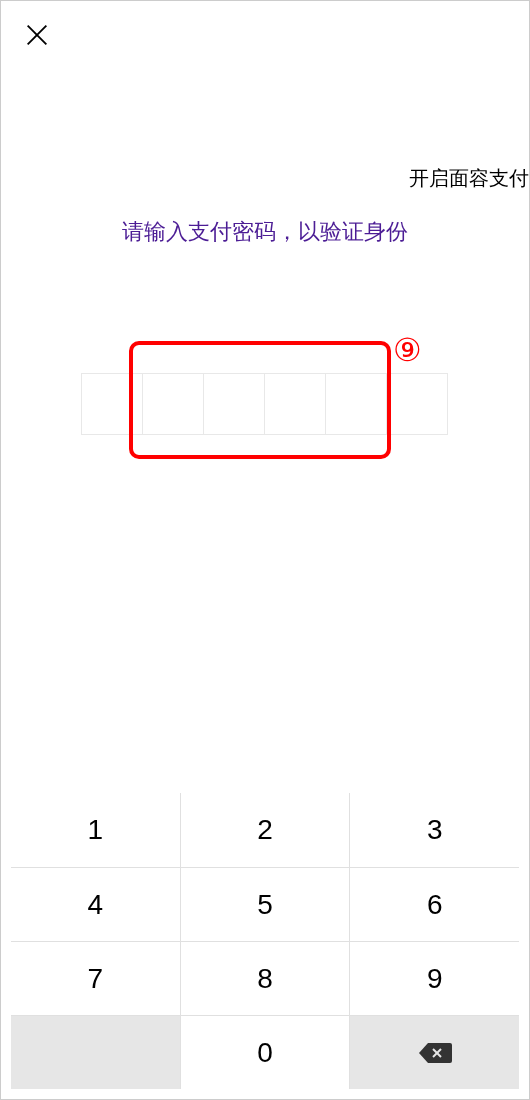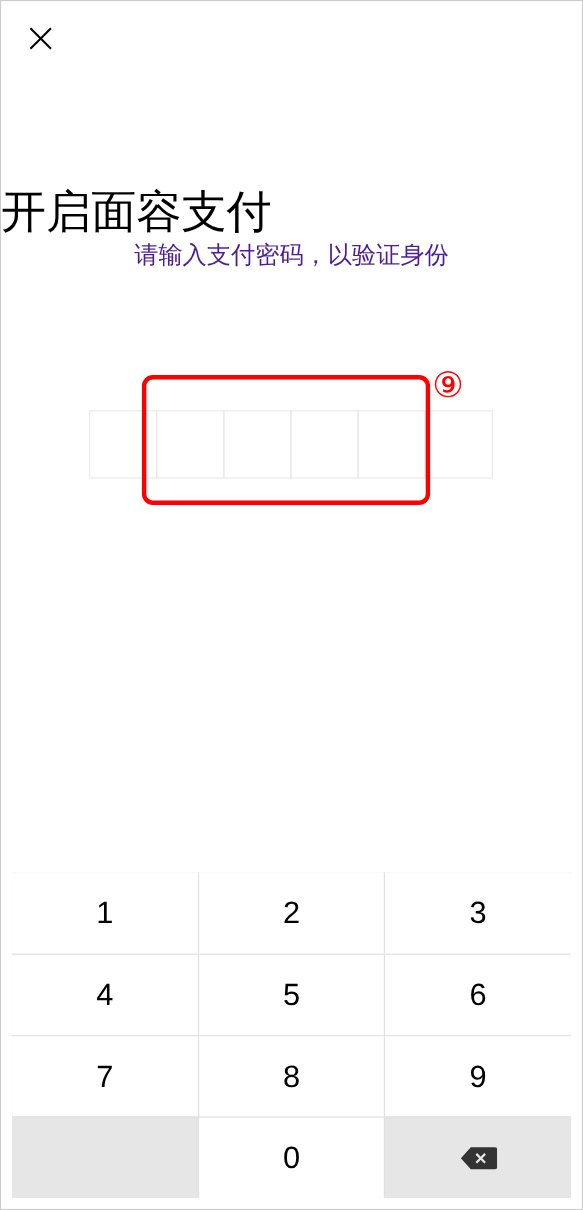--- a/index.html
+++ b/index.html
@@ -26,22 +26,22 @@
     }
     .close-btn svg {
       width: 100%;
       height: 100%;
     }
     .title {
       position: absolute;
       top: 164px;
       left: 0;
       width: 100%;
-      text-align: left;
-      font-size: 41px;
+      text-align: right;
+      font-size: 20px;
       font-weight: 500;
       color: #000;
     }
     .subtitle {
       position: absolute;
       top: 216px;
       left: 0;
       width: 100%;
       text-align: center;
       font-size: 22px;

